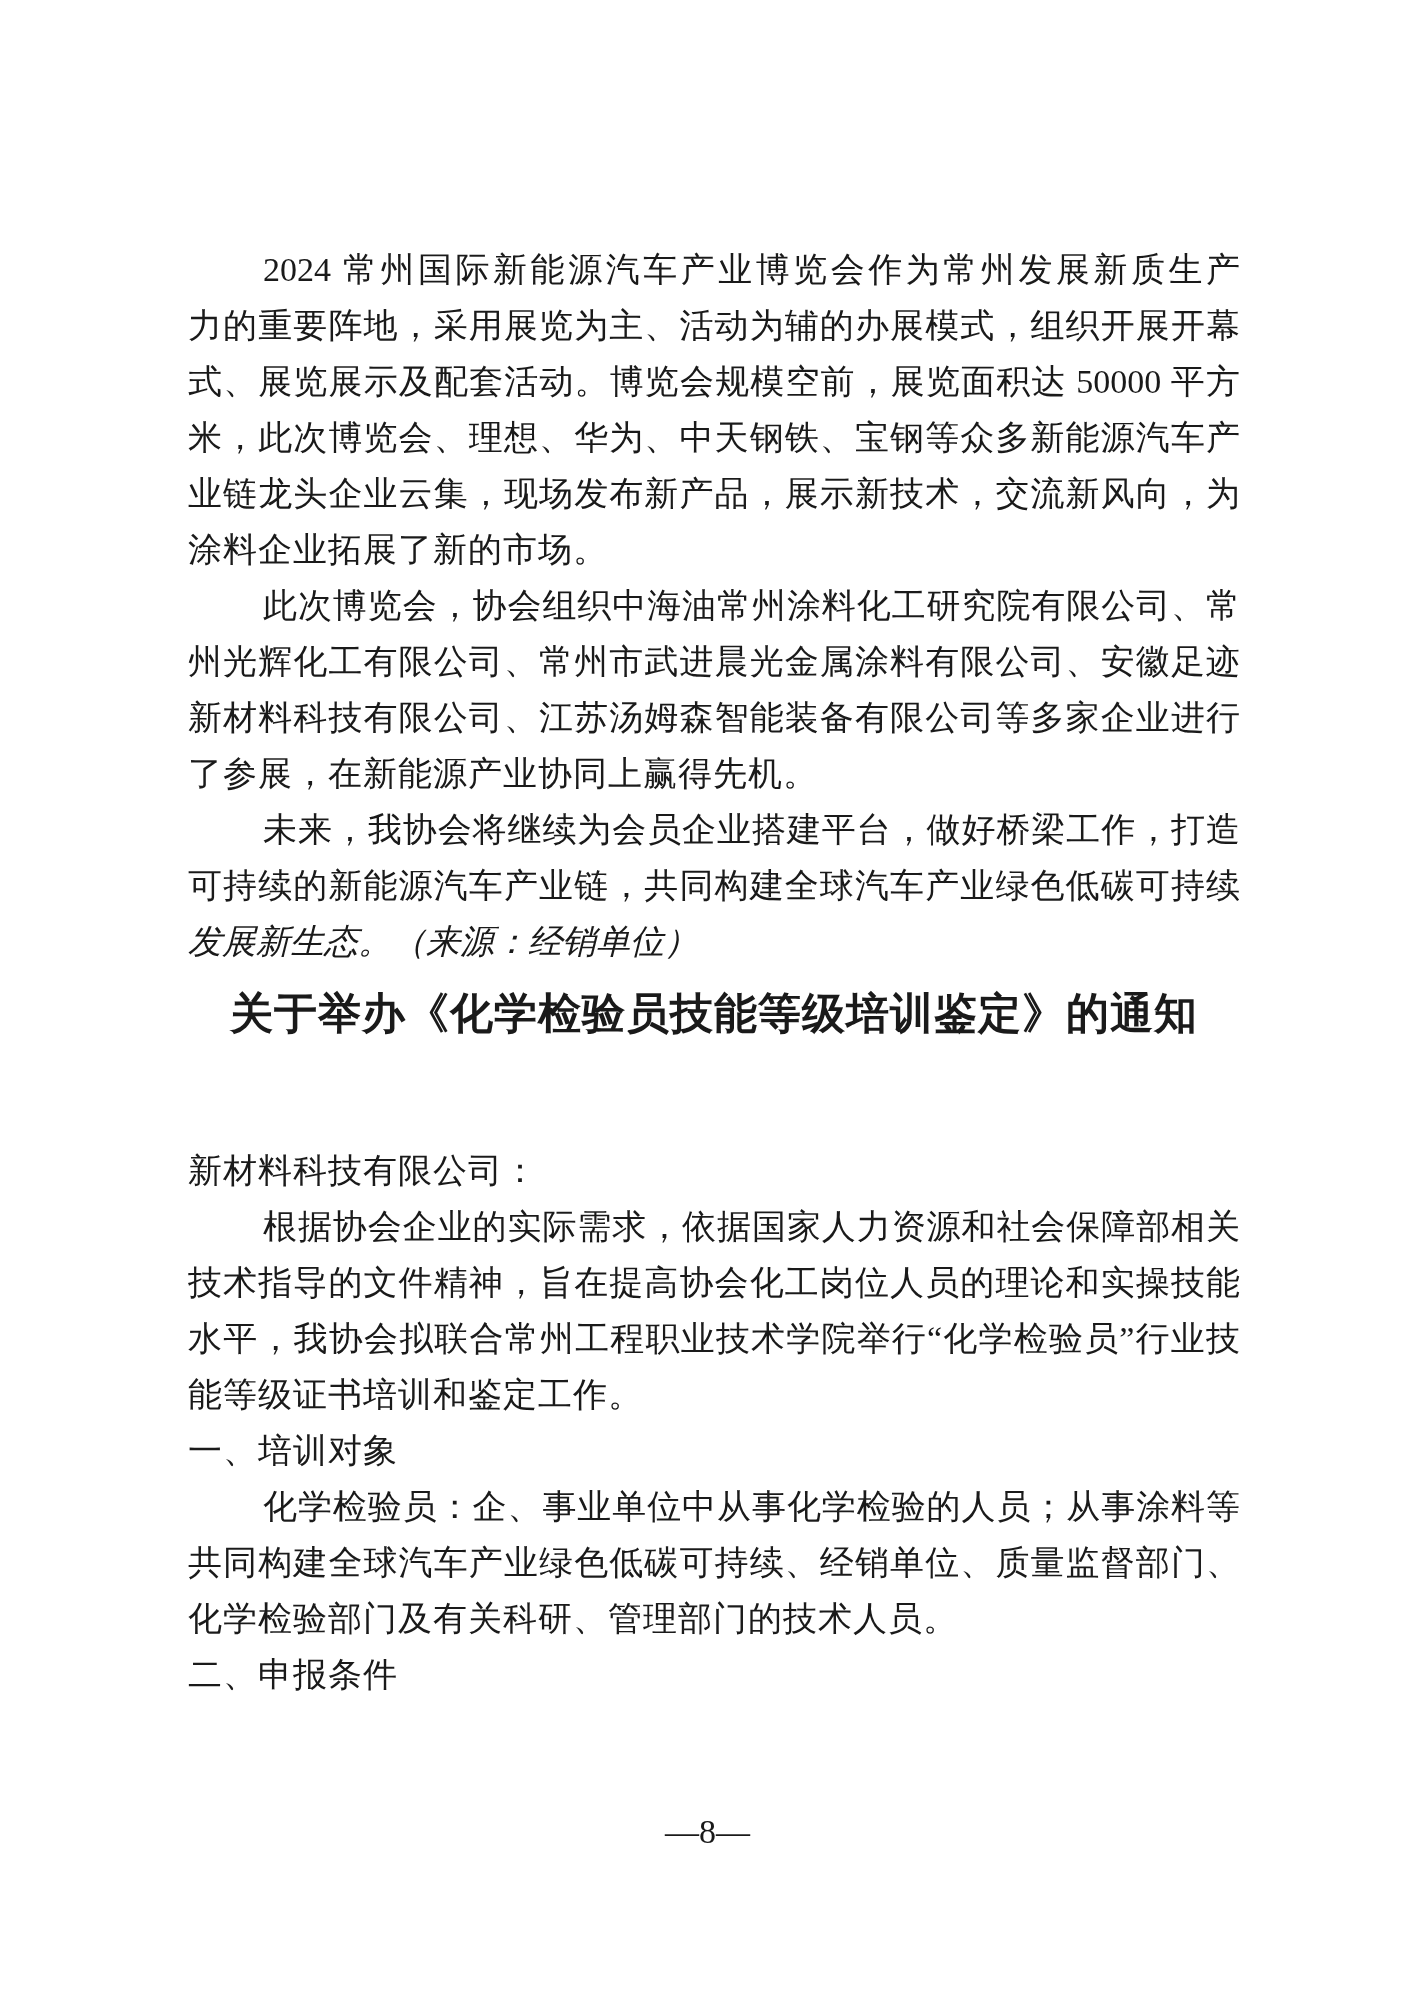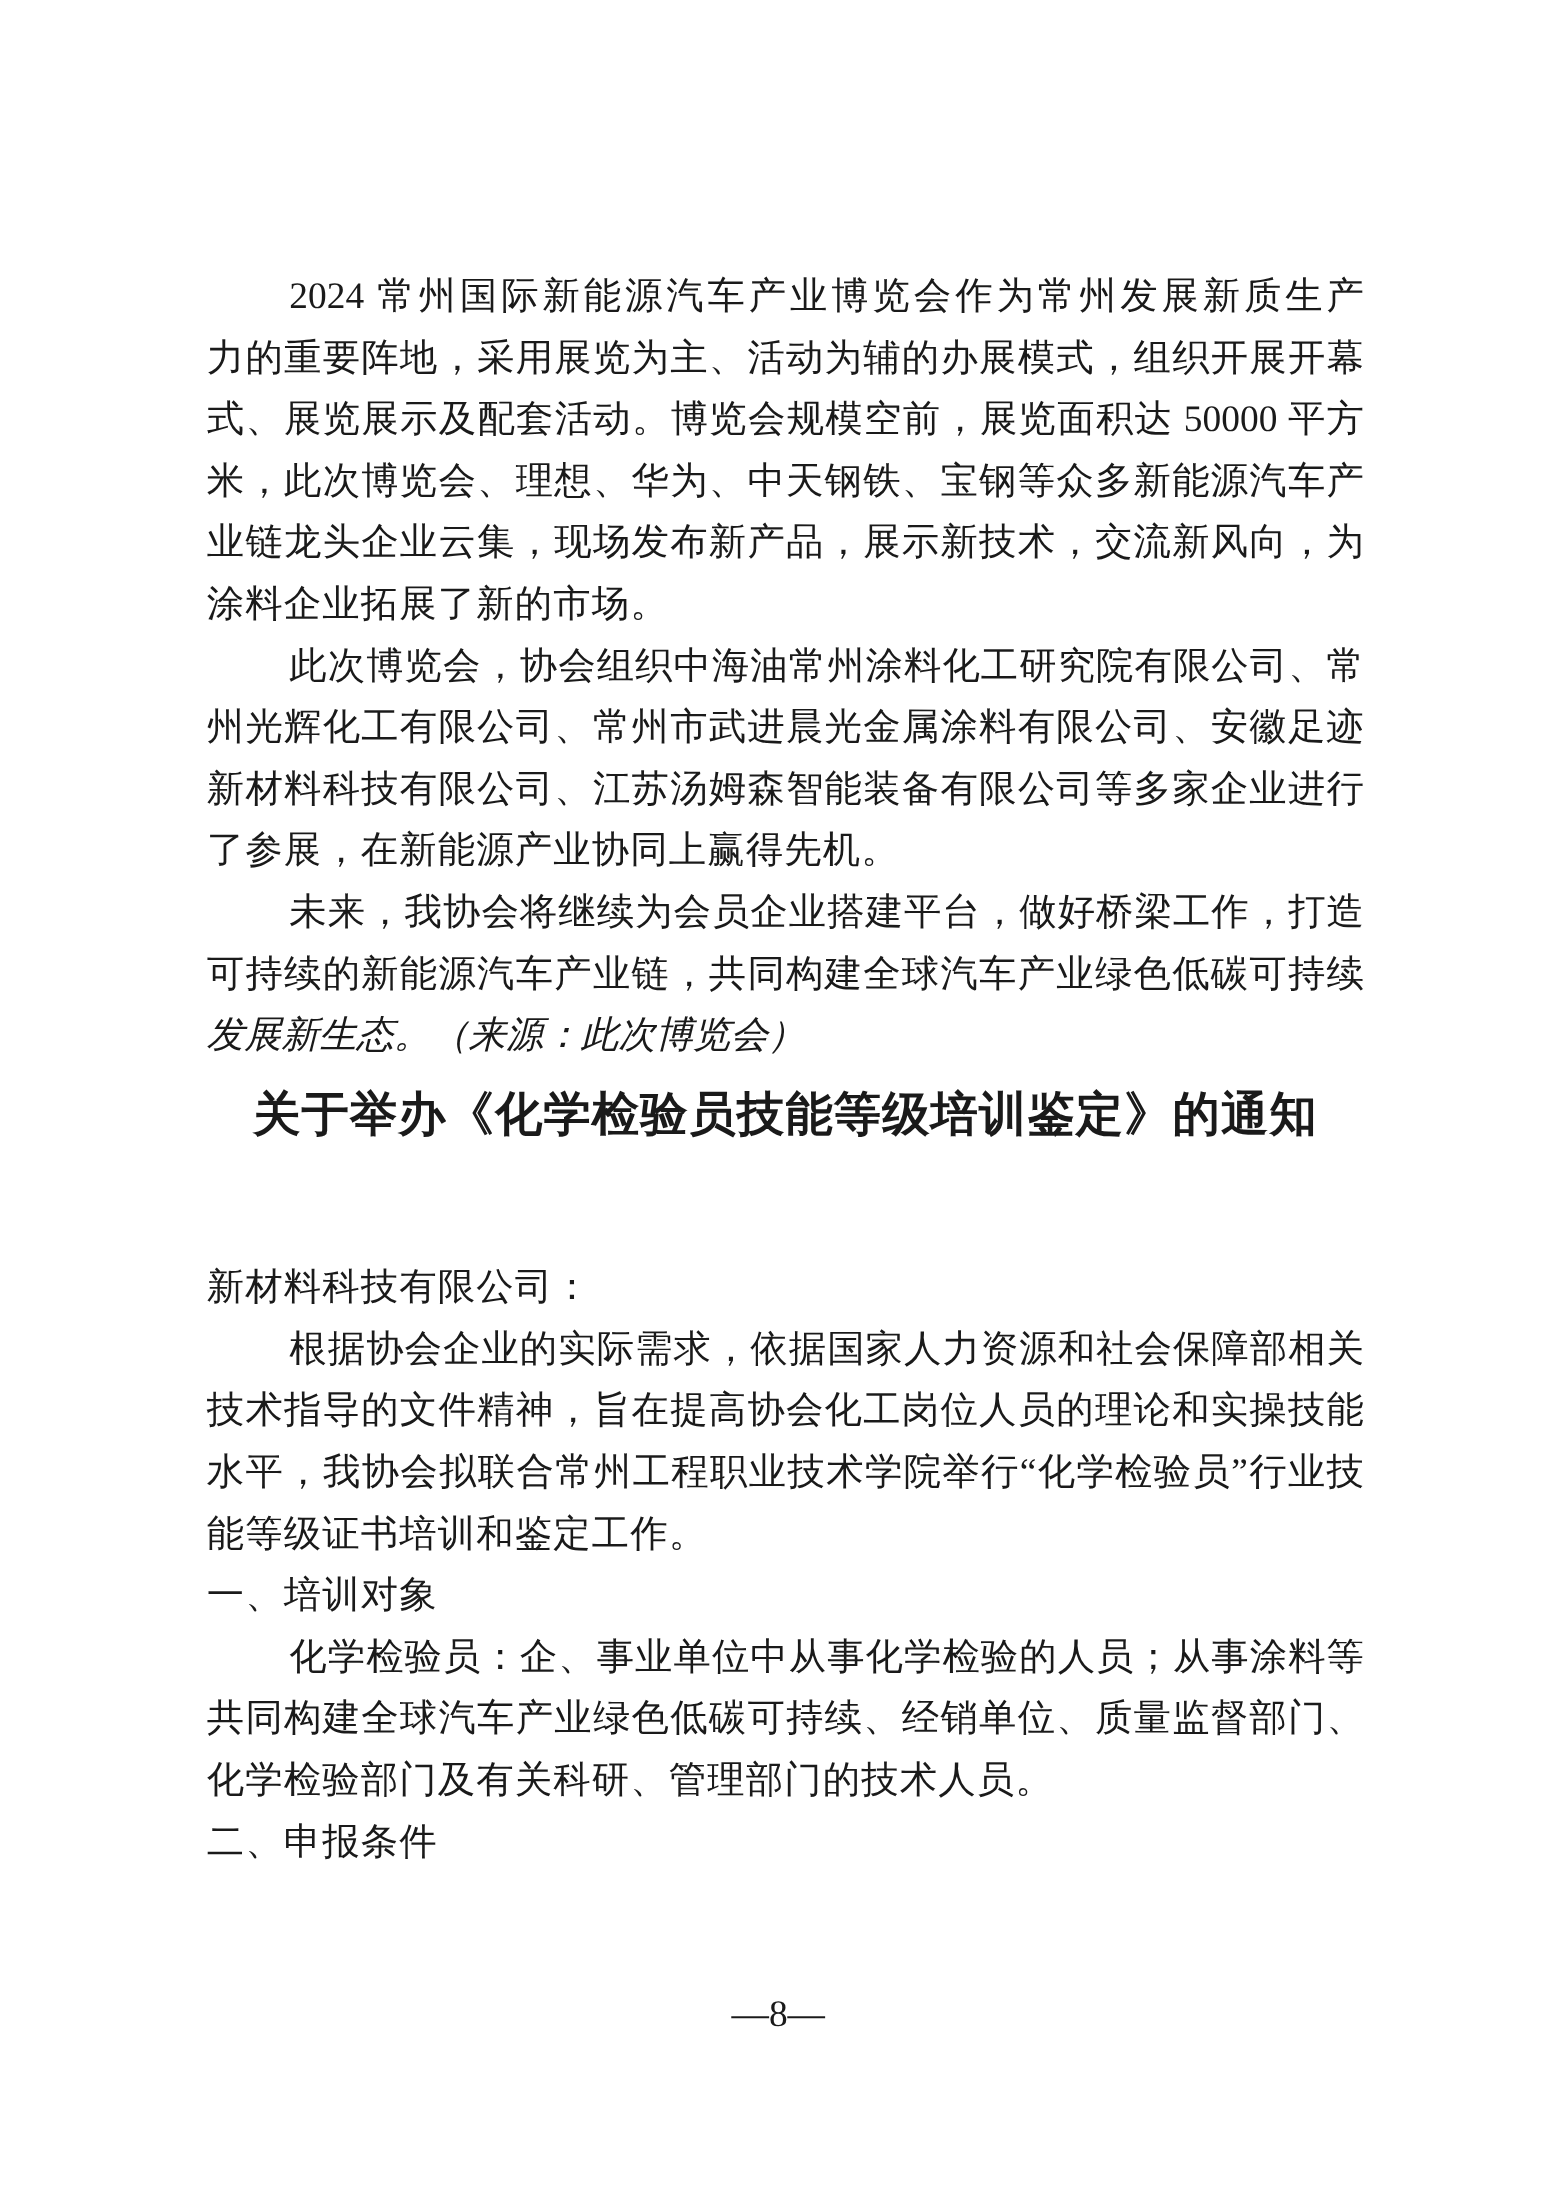--- a/index.html
+++ b/index.html
@@ -83,21 +83,21 @@
     <p class="ln just">业链龙头企业云集，现场发布新产品，展示新技术，交流新风向，为</p>
     <p class="ln">涂料企业拓展了新的市场。</p>
     <p class="ln indent just">此次博览会，协会组织中海油常州涂料化工研究院有限公司、常</p>
     <p class="ln just">州光辉化工有限公司、常州市武进晨光金属涂料有限公司、安徽足迹</p>
     <p class="ln just">新材料科技有限公司、江苏汤姆森智能装备有限公司等多家企业进行</p>
     <p class="ln">了参展，在新能源产业协同上赢得先机。</p>
     <p class="ln indent just">未来，我协会将继续为会员企业搭建平台，做好桥梁工作，打造</p>
     <p class="ln just">可持续的新能源汽车产业链，共同构建全球汽车产业绿色低碳可持续</p>
     <p class="ln split">
       <span>发展新生态。</span>
-      <span>（来源：此次博览会）</span>
+      <span>（来源：经销单位）</span>
     </p>
   </div>
 
   <h1 class="heading">关于举办《化学检验员技能等级培训鉴定》的通知</h1>
 
   <div class="article article2">
     <p class="ln">新材料科技有限公司：</p>
     <p class="ln indent just">根据协会企业的实际需求，依据国家人力资源和社会保障部相关</p>
     <p class="ln just">技术指导的文件精神，旨在提高协会化工岗位人员的理论和实操技能</p>
     <p class="ln just">水平，我协会拟联合常州工程职业技术学院举行“化学检验员”行业技</p>

